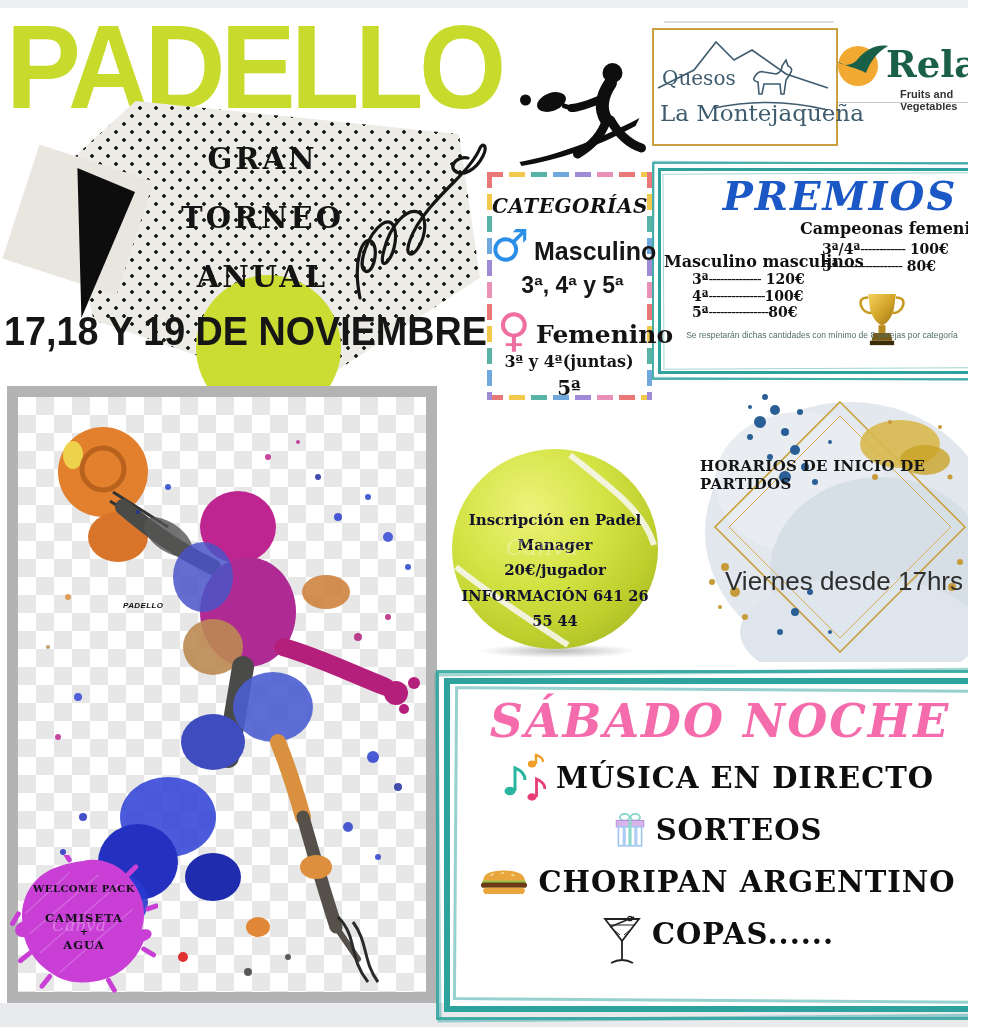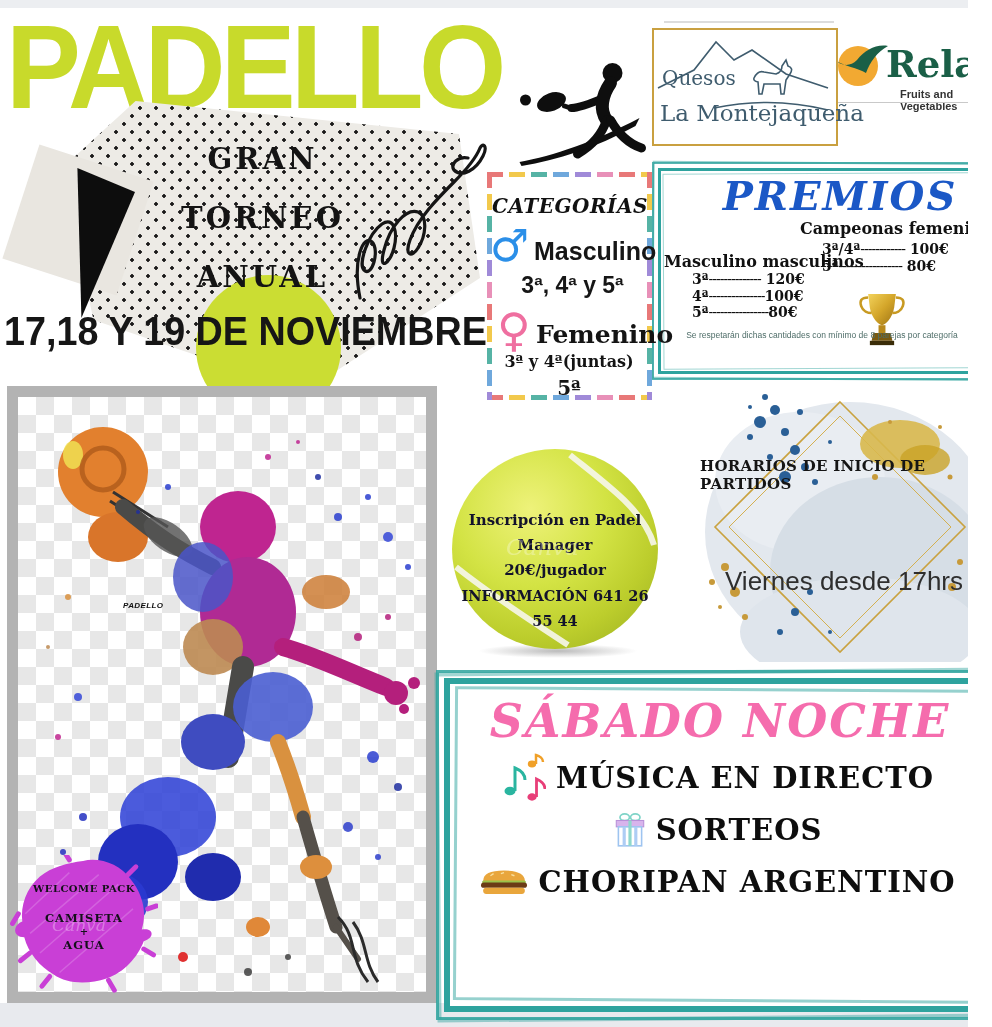--- a/index.html
+++ b/index.html
@@ -330,20 +330,31 @@
     </div>
     <div class="sn-row">
       <svg width="48" height="28" viewBox="0 0 46 26">
         <path d="M3 12 Q3 2 23 2 Q43 2 43 12 Z" fill="#e9a63c"></path>
         <path d="M10 7 l3 -2 M20 5 l3 -1 M30 6 l3 1" stroke="#f8e0a0" stroke-width="1.3" fill="none"></path>
         <rect x="2" y="11.5" width="42" height="3" rx="1.5" fill="#9ac24a"></rect>
         <rect x="1" y="13.5" width="44" height="5" rx="2.5" fill="#6b3b16"></rect>
         <rect x="3" y="18.5" width="40" height="6" rx="3" fill="#e9a63c"></rect>
       </svg>
       <span class="sn-label">CHORIPAN ARGENTINO</span>
+    </div>
+    <div class="sn-row">
+      <svg width="40" height="54" viewBox="0 0 40 54" style="margin-top:14px">
+        <path d="M3 5 H37 L20 27 Z" fill="none" stroke="#222" stroke-width="1.8"></path>
+        <path d="M8 11 H32 M12 16 l6 5 M28 16 l-6 5" stroke="#222" stroke-width="1" fill="none"></path>
+        <path d="M20 27 V45" stroke="#222" stroke-width="1.8"></path>
+        <path d="M9 49 Q20 43 31 49" fill="none" stroke="#222" stroke-width="1.8"></path>
+        <path d="M8 13 L32 3" stroke="#222" stroke-width="1.4"></path>
+        <circle cx="28" cy="4.5" r="2.2" fill="none" stroke="#222" stroke-width="1.3"></circle>
+      </svg>
+      <span class="sn-label">COPAS......</span>
     </div>
   </div>
 
   <div class="abs art-frame"></div>
   <svg class="abs art-splash" viewBox="0 0 408 595">
     <circle cx="85" cy="75" r="45" fill="#e2802e"></circle>
     <ellipse cx="55" cy="58" rx="10" ry="14" fill="#f0e152" opacity=".85"></ellipse>
     <circle cx="85" cy="72" r="21" fill="none" stroke="#a85618" stroke-width="5" opacity=".7"></circle>
     <ellipse cx="100" cy="140" rx="30" ry="25" fill="#d9752a"></ellipse>
     <path d="M95 95 L150 130 M92 104 L148 140" stroke="#333" stroke-width="3" fill="none"></path>

